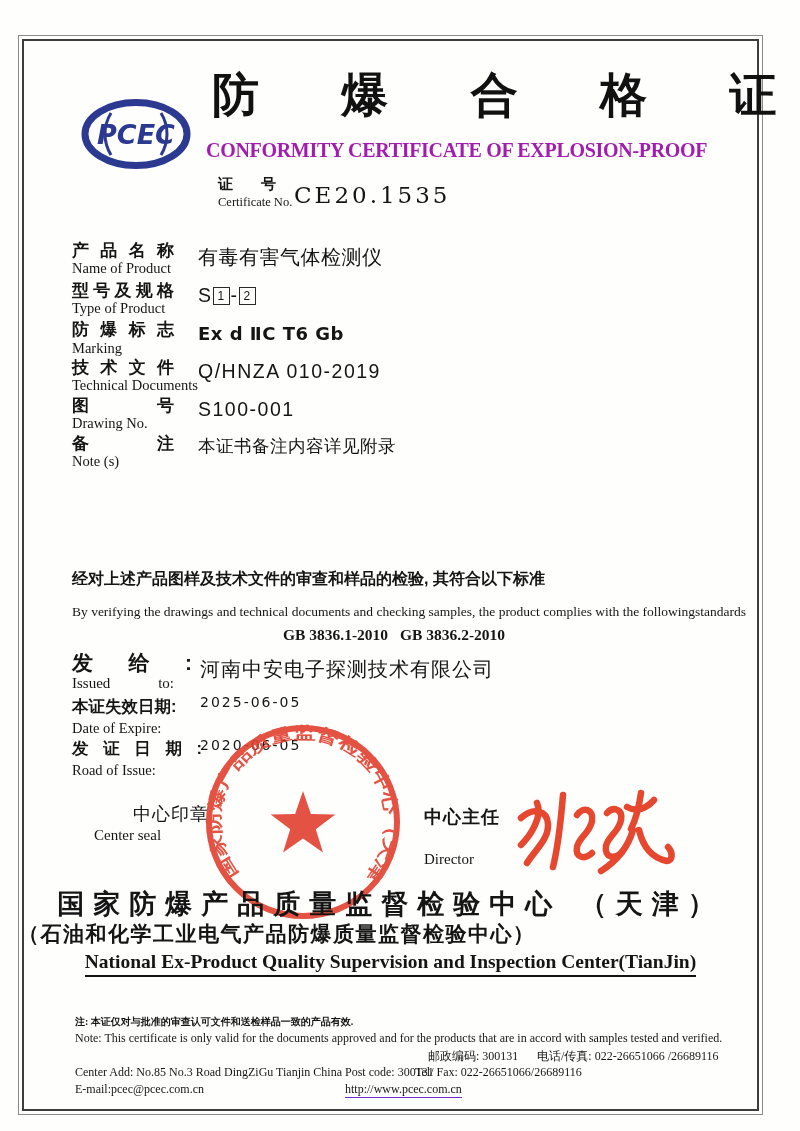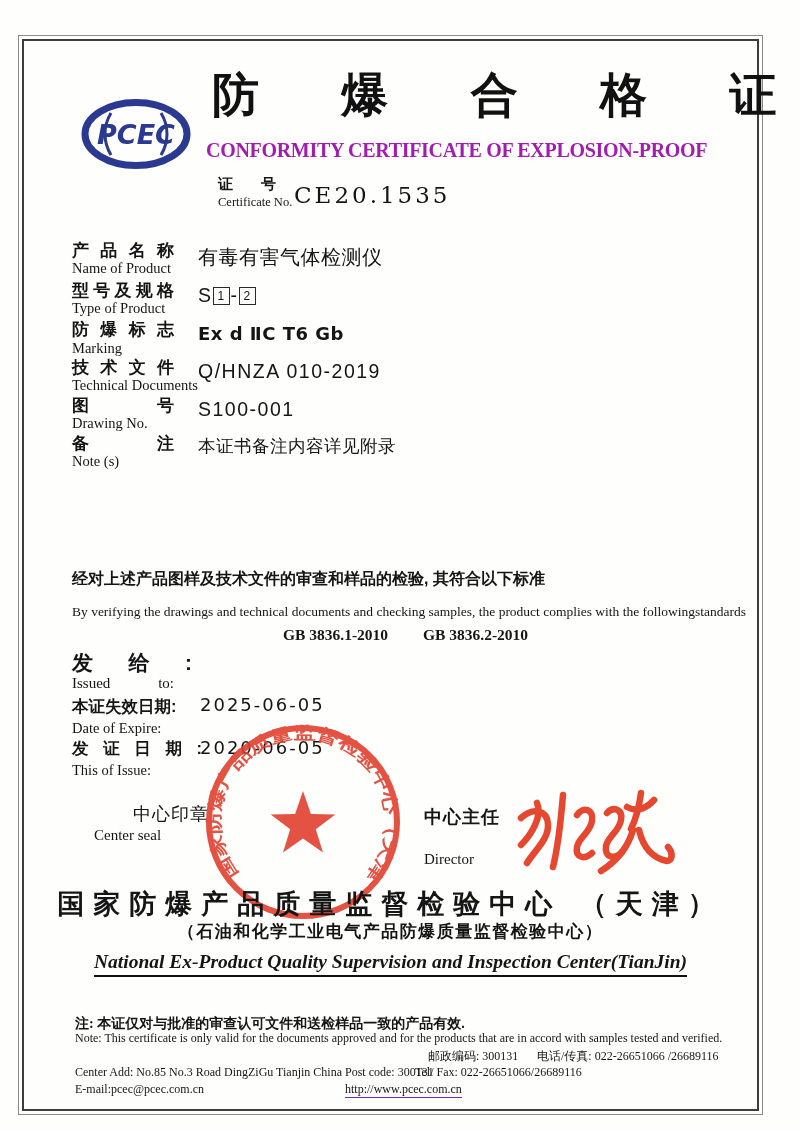--- a/index.html
+++ b/index.html
@@ -46,40 +46,40 @@
   .statement-en{left:72px;top:604px;font-size:13.5px;font-family:"Liberation Serif",serif;white-space:nowrap;}
   .standard{top:626px;font-size:15.5px;font-weight:600;font-family:"Liberation Serif",serif;white-space:nowrap;}
   
   .issued-zh{left:72px;top:649px;width:120px;font-size:21px;font-weight:600;
     text-align:justify;text-align-last:justify;}
   .issued-en{left:72px;top:675px;width:102px;font-size:15px;font-family:"Liberation Serif",serif;
     text-align:justify;text-align-last:justify;}
   .issued-val{left:200px;top:656px;font-size:20px;letter-spacing:1px;white-space:nowrap;}
   .expire-zh{left:72px;top:696px;font-size:16.5px;font-weight:600;white-space:nowrap;}
   .expire-en{left:72px;top:720px;font-size:14.5px;font-family:"Liberation Serif",serif;}
-  .date-val{font-size:18px;letter-spacing:2px;font-family:"DejaVu Sans",sans-serif;}
+  .date-val{font-size:14px;letter-spacing:2px;font-family:"DejaVu Sans",sans-serif;}
   .issue-zh{left:72px;top:738px;width:130px;font-size:16.5px;font-weight:600;
     text-align:justify;text-align-last:justify;}
   .issue-en{left:72px;top:762px;font-size:14.5px;font-family:"Liberation Serif",serif;}
   
   .seal-zh{left:94px;top:802px;font-size:18px;font-weight:400;letter-spacing:1px;margin-left:39px;}
   .seal-en{left:94px;top:827px;font-size:15px;font-family:"Liberation Serif",serif;}
   .dir-zh{left:424px;top:805px;font-size:18px;font-weight:600;letter-spacing:1px;}
   .dir-en{left:424px;top:830px;font-size:15px;font-family:"Liberation Serif",serif;margin-top:21px;}
   
   .org1{left:18px;width:745px;top:886px;text-align:center;font-size:27px;font-weight:700;
     letter-spacing:9px;white-space:nowrap;font-family:"DejaVu Sans",sans-serif;}
-  .org2{left:18px;width:745px;top:920px;text-align:center;font-size:17px;font-weight:700;
+  .org2{left:18px;width:745px;top:920px;text-align:left;font-size:21px;font-weight:700;
     letter-spacing:1.5px;white-space:nowrap;font-family:"DejaVu Sans",sans-serif;}
-  .org3-wrap{left:18px;width:745px;top:951px;text-align:center;font-style:italic;}
+  .org3-wrap{left:18px;width:745px;top:951px;text-align:center;}
   .org3{display:inline-block;font-size:19.5px;font-weight:700;
     font-family:"Liberation Serif",serif;border-bottom:2px solid #111;padding-bottom:2px;}
   
   .fnote{font-family:"Liberation Serif",serif;font-size:12px;white-space:nowrap;}
-  .fnote-zh{font-weight:600;font-size:14px;}
+  .fnote-zh{font-weight:600;font-size:10px;}
   .uline{border-bottom:1px solid #6d28d9;}
 </style>
 </head>
 <body>
 
 <div class="page">
   <div class="frame-outer">
     <div class="frame-inner"></div>
   </div>
 
@@ -119,31 +119,32 @@
   <div class="abs en-label" style="top:415px">Drawing No.</div>
   <div class="abs val val-mono" style="top:398px">S100-001</div>
 
   <div class="abs zh-label" style="top:432px">备注</div>
   <div class="abs en-label" style="top:453px">Note (s)</div>
   <div class="abs val" style="top:434px;font-size:17.5px">本证书备注内容详见附录</div>
 
   <div class="abs statement-zh">经对上述产品图样及技术文件的审查和样品的检验, 其符合以下标准</div>
   <div class="abs statement-en">By verifying the drawings and technical documents and checking samples, the product complies with the followingstandards</div>
   <div class="abs standard" style="left:283px">GB 3836.1-2010</div>
-  <div class="abs standard" style="left:423px">GB 3836.2-2010</div>
+  <div class="abs standard" style="left:400px">GB 3836.2-2010</div>
 
   <div class="abs issued-zh">发给:</div>
   <div class="abs issued-en">Issued to:</div>
+  <div class="abs issued-val">河南中安电子探测技术有限公司</div>
 
   <div class="abs expire-zh">本证失效日期:</div>
   <div class="abs expire-en">Date of Expire:</div>
   <div class="abs date-val" style="left:200px;top:694px">2025-06-05</div>
 
   <div class="abs issue-zh">发证日期:</div>
-  <div class="abs issue-en">This of Issue:</div>
+  <div class="abs issue-en">Road of Issue:</div>
   <div class="abs date-val" style="left:200px;top:737px">2020-06-05</div>
 
   <div class="abs seal-zh">中心印章</div>
   <div class="abs seal-en">Center seal</div>
   <div class="abs dir-zh">中心主任</div>
   <div class="abs dir-en">Director</div>
 
   <svg class="abs" style="left:203px;top:722px;opacity:0.9" width="200" height="200" viewBox="0 0 200 200">
     <circle cx="100" cy="100" r="94" fill="none" stroke="#e2402f" stroke-width="6"></circle>
     <polygon fill="#e2402f" points="100,69 107.9,92.1 132.3,92.5 112.8,107.2 120,130.5 100,116.5 80,130.5 87.2,107.2 67.7,92.5 92.1,92.1"></polygon>

